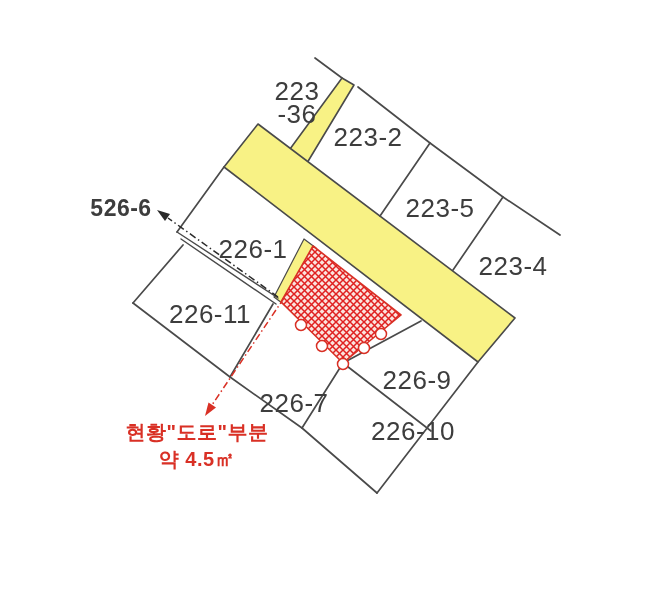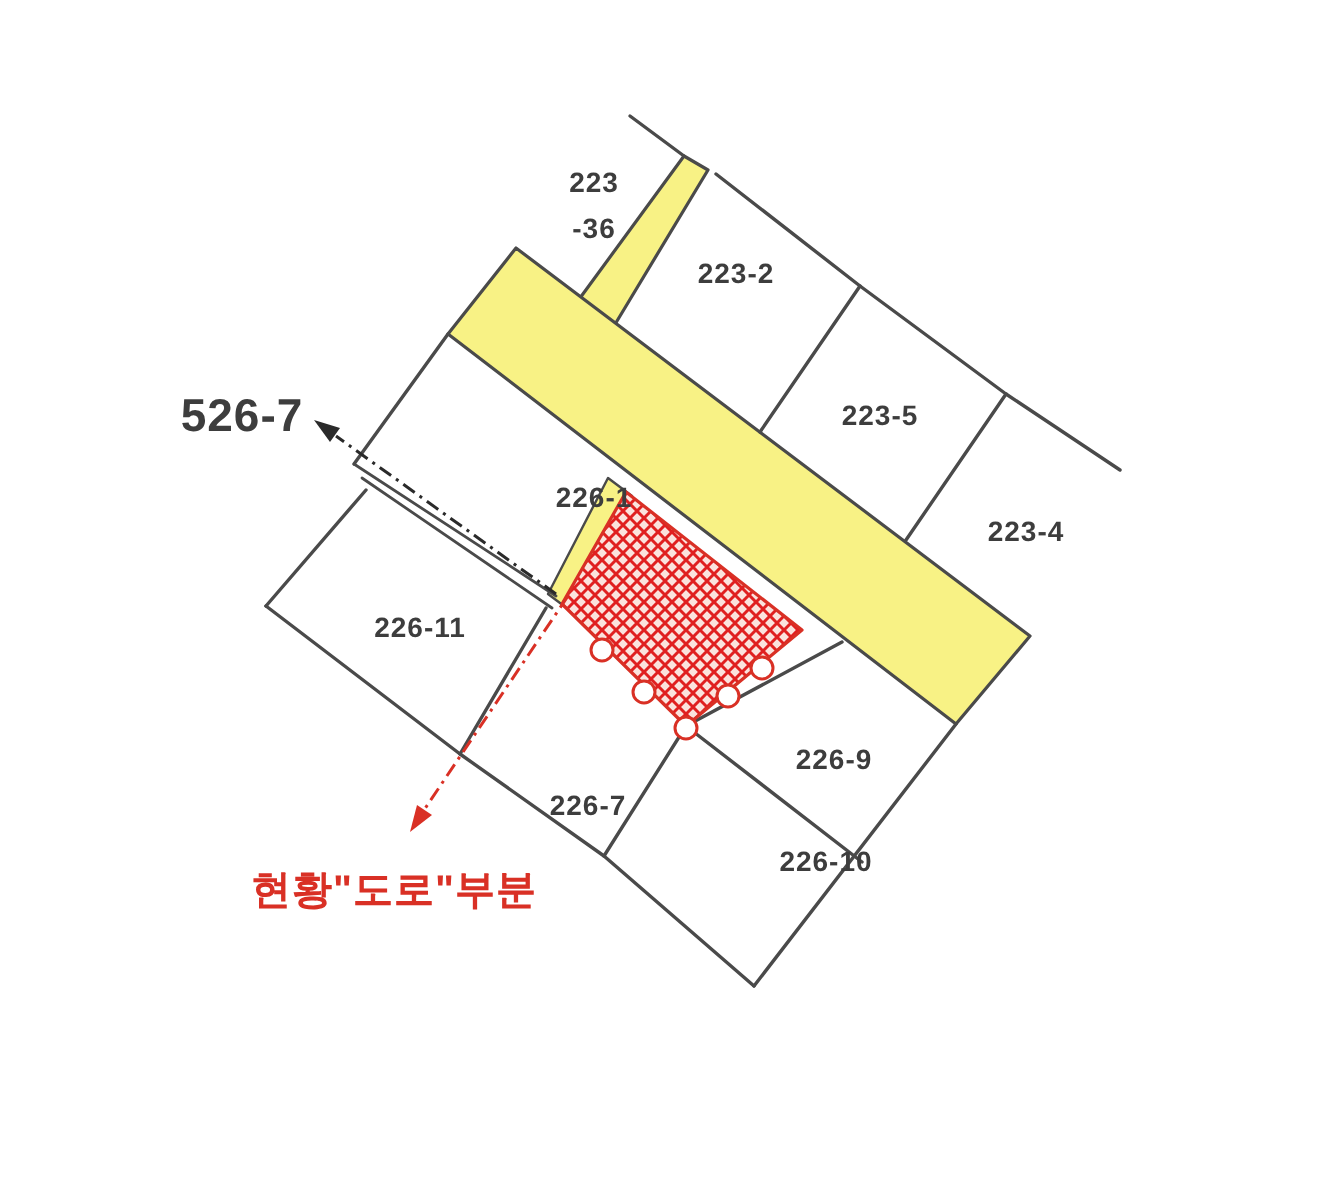--- a/index.html
+++ b/index.html
@@ -16,21 +16,21 @@
   .pline-thin{fill:none;stroke:var(--parcel-line,#4a4a4a);stroke-width:1.4;stroke-linecap:round;}
   .hl{fill:url(#redhatch);stroke:var(--highlight-red,#d93025);stroke-width:1.6;stroke-linejoin:round;}
   .hl-circle{fill:#ffffff;stroke:var(--highlight-red,#d93025);stroke-width:1.5;}
   .dashdot-black{fill:none;stroke:#2a2a2a;stroke-width:1.5;stroke-dasharray:7 3 1.5 3;}
   .dashdot-red{fill:none;stroke:var(--highlight-red,#d93025);stroke-width:1.5;stroke-dasharray:7 3 1.5 3;}
   .ah-black{fill:#2a2a2a;stroke:none;}
   .ah-red{fill:var(--highlight-red,#d93025);stroke:none;}
   
   .plabel{
     position:absolute;transform:translate(-50%,-50%);
-    color:var(--label-text,#3d3d3d);font-size:14px;font-weight:700;
+    color:var(--label-text,#3d3d3d);font-size:26px;font-weight:400;
     letter-spacing:0.5px;white-space:nowrap;text-align:center;line-height:23px;
   }
   .plabel.big{font-size:23px;font-weight:600;}
   .note{
     position:absolute;transform:translate(-50%,-50%);
     color:var(--note-text,#d93025);font-size:20px;font-weight:700;
     text-align:center;line-height:27px;white-space:nowrap;letter-spacing:0.5px;
   }
 </style>
 </head>
@@ -84,24 +84,25 @@
     <polygon class="ah-red" points="205,416 208.5,402.5 216,407.5"></polygon>
   </svg>
 
   <div class="plabel" style="left:297px;top:103px;">
     <div>223</div>
     <div>-36</div>
   </div>
   <div class="plabel" style="left:368px;top:137px;">223-2</div>
   <div class="plabel" style="left:440px;top:208px;">223-5</div>
   <div class="plabel" style="left:513px;top:266px;">223-4</div>
-  <div class="plabel" style="left:253px;top:249px;margin-left:44px;">226-1</div>
+  <div class="plabel" style="left:253px;top:249px;">226-1</div>
   <div class="plabel" style="left:210px;top:314px;text-align:right;">226-11</div>
   <div class="plabel" style="left:294px;top:376px;margin-top:27px;">226-7</div>
   <div class="plabel" style="left:417px;top:380px;">226-9</div>
   <div class="plabel" style="left:366px;top:431px;margin-left:47px;">226-10</div>
-  <div class="plabel big" style="left:121px;top:208px;">526-7</div>
+  <div class="plabel big" style="left:121px;top:208px;">526-6</div>
 
   <div class="note" style="left:197px;top:446px;">
     <div>현황"도로"부분</div>
+    <div>약 4.5㎡</div>
   </div>
 
 </div>
 
 </body></html>

